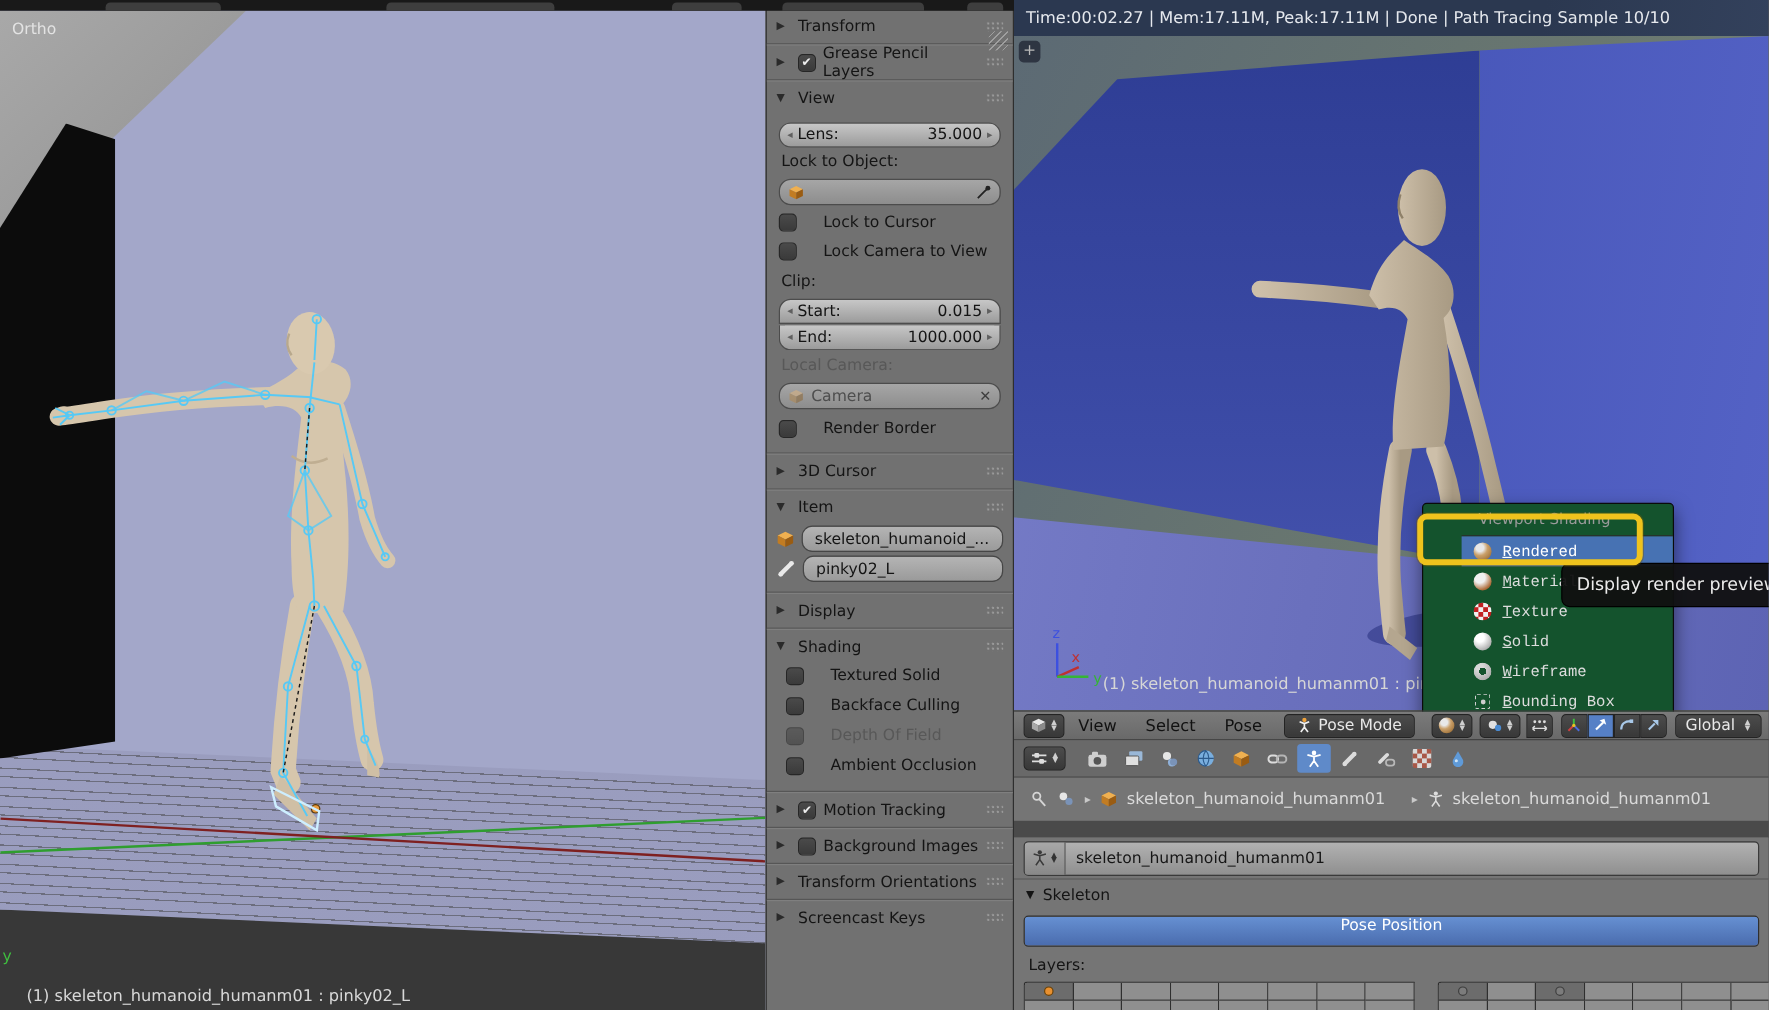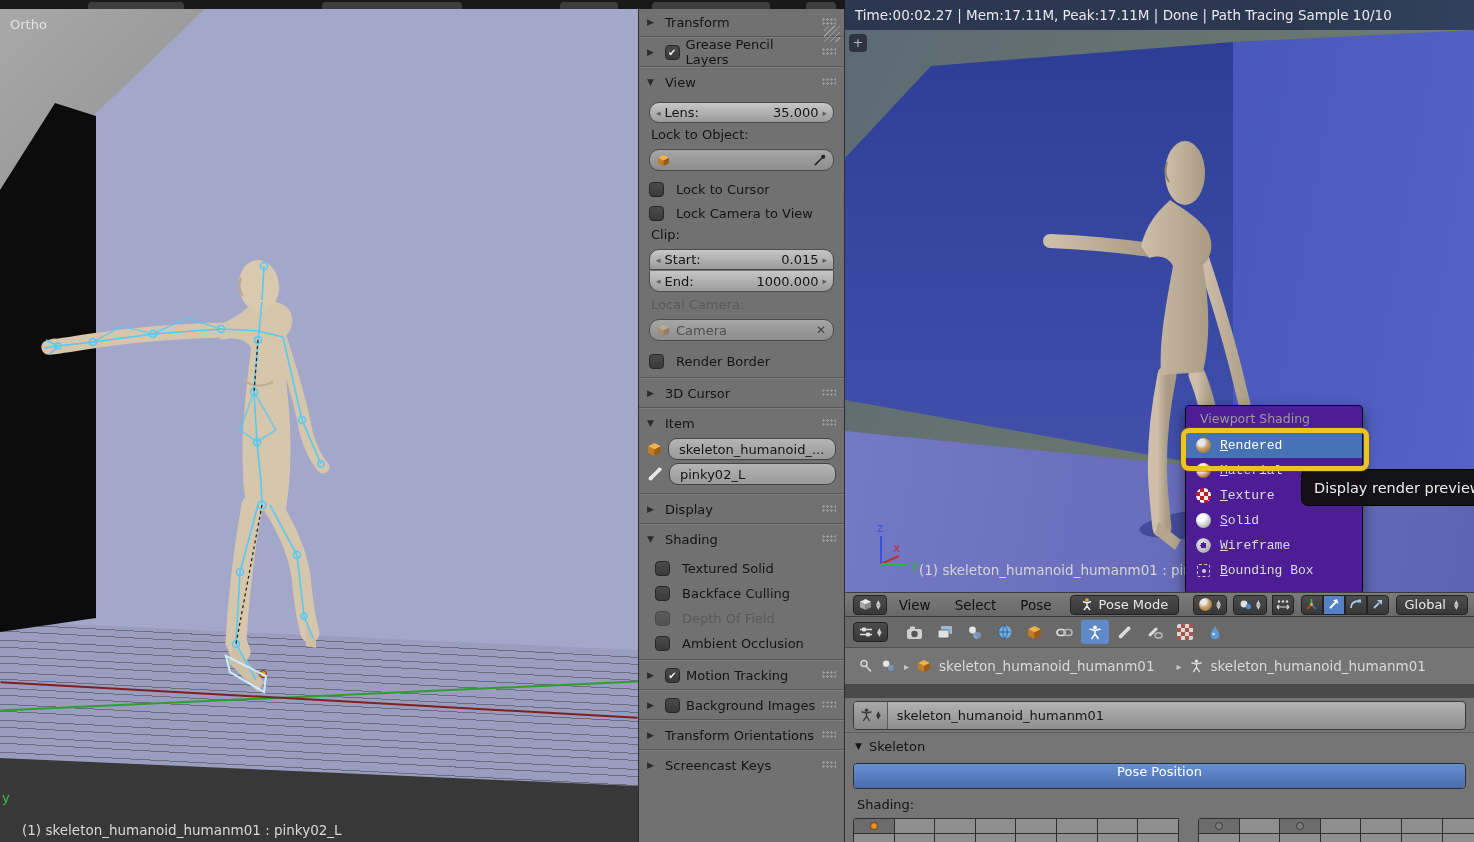--- a/index.html
+++ b/index.html
@@ -37,21 +37,21 @@
   .np-div{border-top:1px solid #565656;border-bottom:1px solid #7f7f7f;margin:2px 0;}
   .np-head{display:flex;align-items:center;height:24px;padding:0 8px;gap:6px;}
   .np-head .tri{width:12px;color:#2a2a2a;font-size:9px;}
   .np-head .grip{margin-left:auto;width:14px;height:8px;
     background:radial-gradient(circle at 1.5px 1.5px,#9a9a9a 1px,transparent 1.2px);
     background-size:4px 4px;}
   .cb{width:15px;height:15px;border-radius:4px;background:linear-gradient(#4a4a4a,#3a3a3a);
     border:1px solid #262626;box-sizing:border-box;color:#efefef;font-size:10px;line-height:13px;
     text-align:center;flex:0 0 auto;}
   .cb.dim{opacity:.55;}
-  .np-row{display:flex;align-items:flex-end;gap:12px;padding:0 8px;height:24px;}
+  .np-row{display:flex;align-items:center;gap:22px;padding:0 8px;height:24px;}
   .np-label{padding:2px 12px;height:18px;}
   .np-label.dim{color:#585858;}
   .pill{display:flex;align-items:center;height:21px;margin:2px 10px;
     background:linear-gradient(#c7c7c7,#9b9b9b);border:1px solid #4c4c4c;border-radius:10px;
     padding:0 6px;box-sizing:border-box;}
   .pill .arr{color:#5f5f5f;font-size:9px;flex:0 0 auto;}
   .pill .lab{margin-left:4px;}
   .pill .val{margin-left:auto;margin-right:4px;}
   .pill.stack-top{border-radius:10px 10px 0 0;margin-bottom:0;}
   .pill.stack-bot{border-radius:0 0 10px 10px;margin-top:1px;border-top:none;}
@@ -80,23 +80,23 @@
     background:linear-gradient(100deg,#3c4cae 0%,#5563c6 100%);
     clip-path:polygon(388px 12px,629px 0,629px 457px,388px 440px);}
   .floor-r{position:absolute;inset:0;
     background:linear-gradient(100deg,#767cc7 0%,#6a70bd 45%,#5d64b4 100%);
     clip-path:polygon(0 401px,388px 440px,629px 457px,629px 562px,0 562px);}
   .plus-btn{position:absolute;left:4px;top:4px;width:18px;height:18px;border-radius:4px;
     background:rgba(38,44,58,.85);color:#b9b9b9;font-size:13px;line-height:17px;text-align:center;}
   .gizmo{position:absolute;left:24px;top:492px;}
   .vp-status-r{position:absolute;left:74px;top:532px;color:#d6d6d6;font-size:13.5px;white-space:nowrap;}
   
-  .menu{position:absolute;left:340px;top:405px;width:176px;height:187px;z-index:20;
-    background:#4c1d95;border:1px solid #0a0a0a;border-radius:4px;color:#dcdcdc;
-    box-shadow:0 6px 14px rgba(0,0,0,.5);}
+  .menu{position:absolute;left:340px;top:419px;width:176px;height:187px;z-index:20;
+    background:#14532d;border:1px solid #0a0a0a;border-radius:4px;color:#dcdcdc;
+    box-shadow:0 6px 14px rgba(0,0,0,.5);padding-left:32px;}
   .menu .mtitle{height:26px;line-height:26px;padding-left:14px;color:#9a9a9a;font-size:12.5px;
     border-bottom:1px solid #2c2c2c;}
   .mitem{display:flex;align-items:center;gap:9px;height:25px;padding:0 10px;font-size:13px;font-family:Liberation Mono, monospace;}
   .mitem.sel{background:#4772b3;color:#fff;}
   .sphere{width:15px;height:15px;border-radius:50%;flex:0 0 auto;}
   .sph-rendered{background:radial-gradient(circle at 35% 30%,#e8e8e8 0 22%,#caa06a 45%,#8a5a20 100%);}
   .sph-material{background:radial-gradient(circle at 35% 30%,#f0f0f0 0 30%,#b07040 70%,#6a3a14 100%);}
   .sph-texture{background:repeating-conic-gradient(#c22020 0 25%,#f0f0f0 0 50%);background-size:8px 8px;border-radius:50%;}
   .sph-solid{background:radial-gradient(circle at 35% 30%,#ffffff 0 25%,#b5b5b5 70%,#7d7d7d 100%);}
   .sph-wire{background:radial-gradient(circle at 35% 30%,#d8d8d8 0 20%,#9a9a9a 100%);
@@ -694,21 +694,21 @@
     <div class="skpanel">
       <div class="sk-head">
         <span style="font-size:9px">▼</span>
         <span>Skeleton</span>
       </div>
       <div class="togglebar">
         <div class="tg on">
           <span>Pose Position</span>
         </div>
       </div>
-      <div class="layers-label">Shading:</div>
+      <div class="layers-label">Layers:</div>
       <div class="lgridwrap" style="left:8px;width:326px">
         <div class="lgrid">
           <div class="lcell on">
               <span class="dot-or"></span>
             </div>
           <div class="lcell"></div>
           <div class="lcell"></div>
           <div class="lcell"></div>
           <div class="lcell"></div>
           <div class="lcell"></div>

